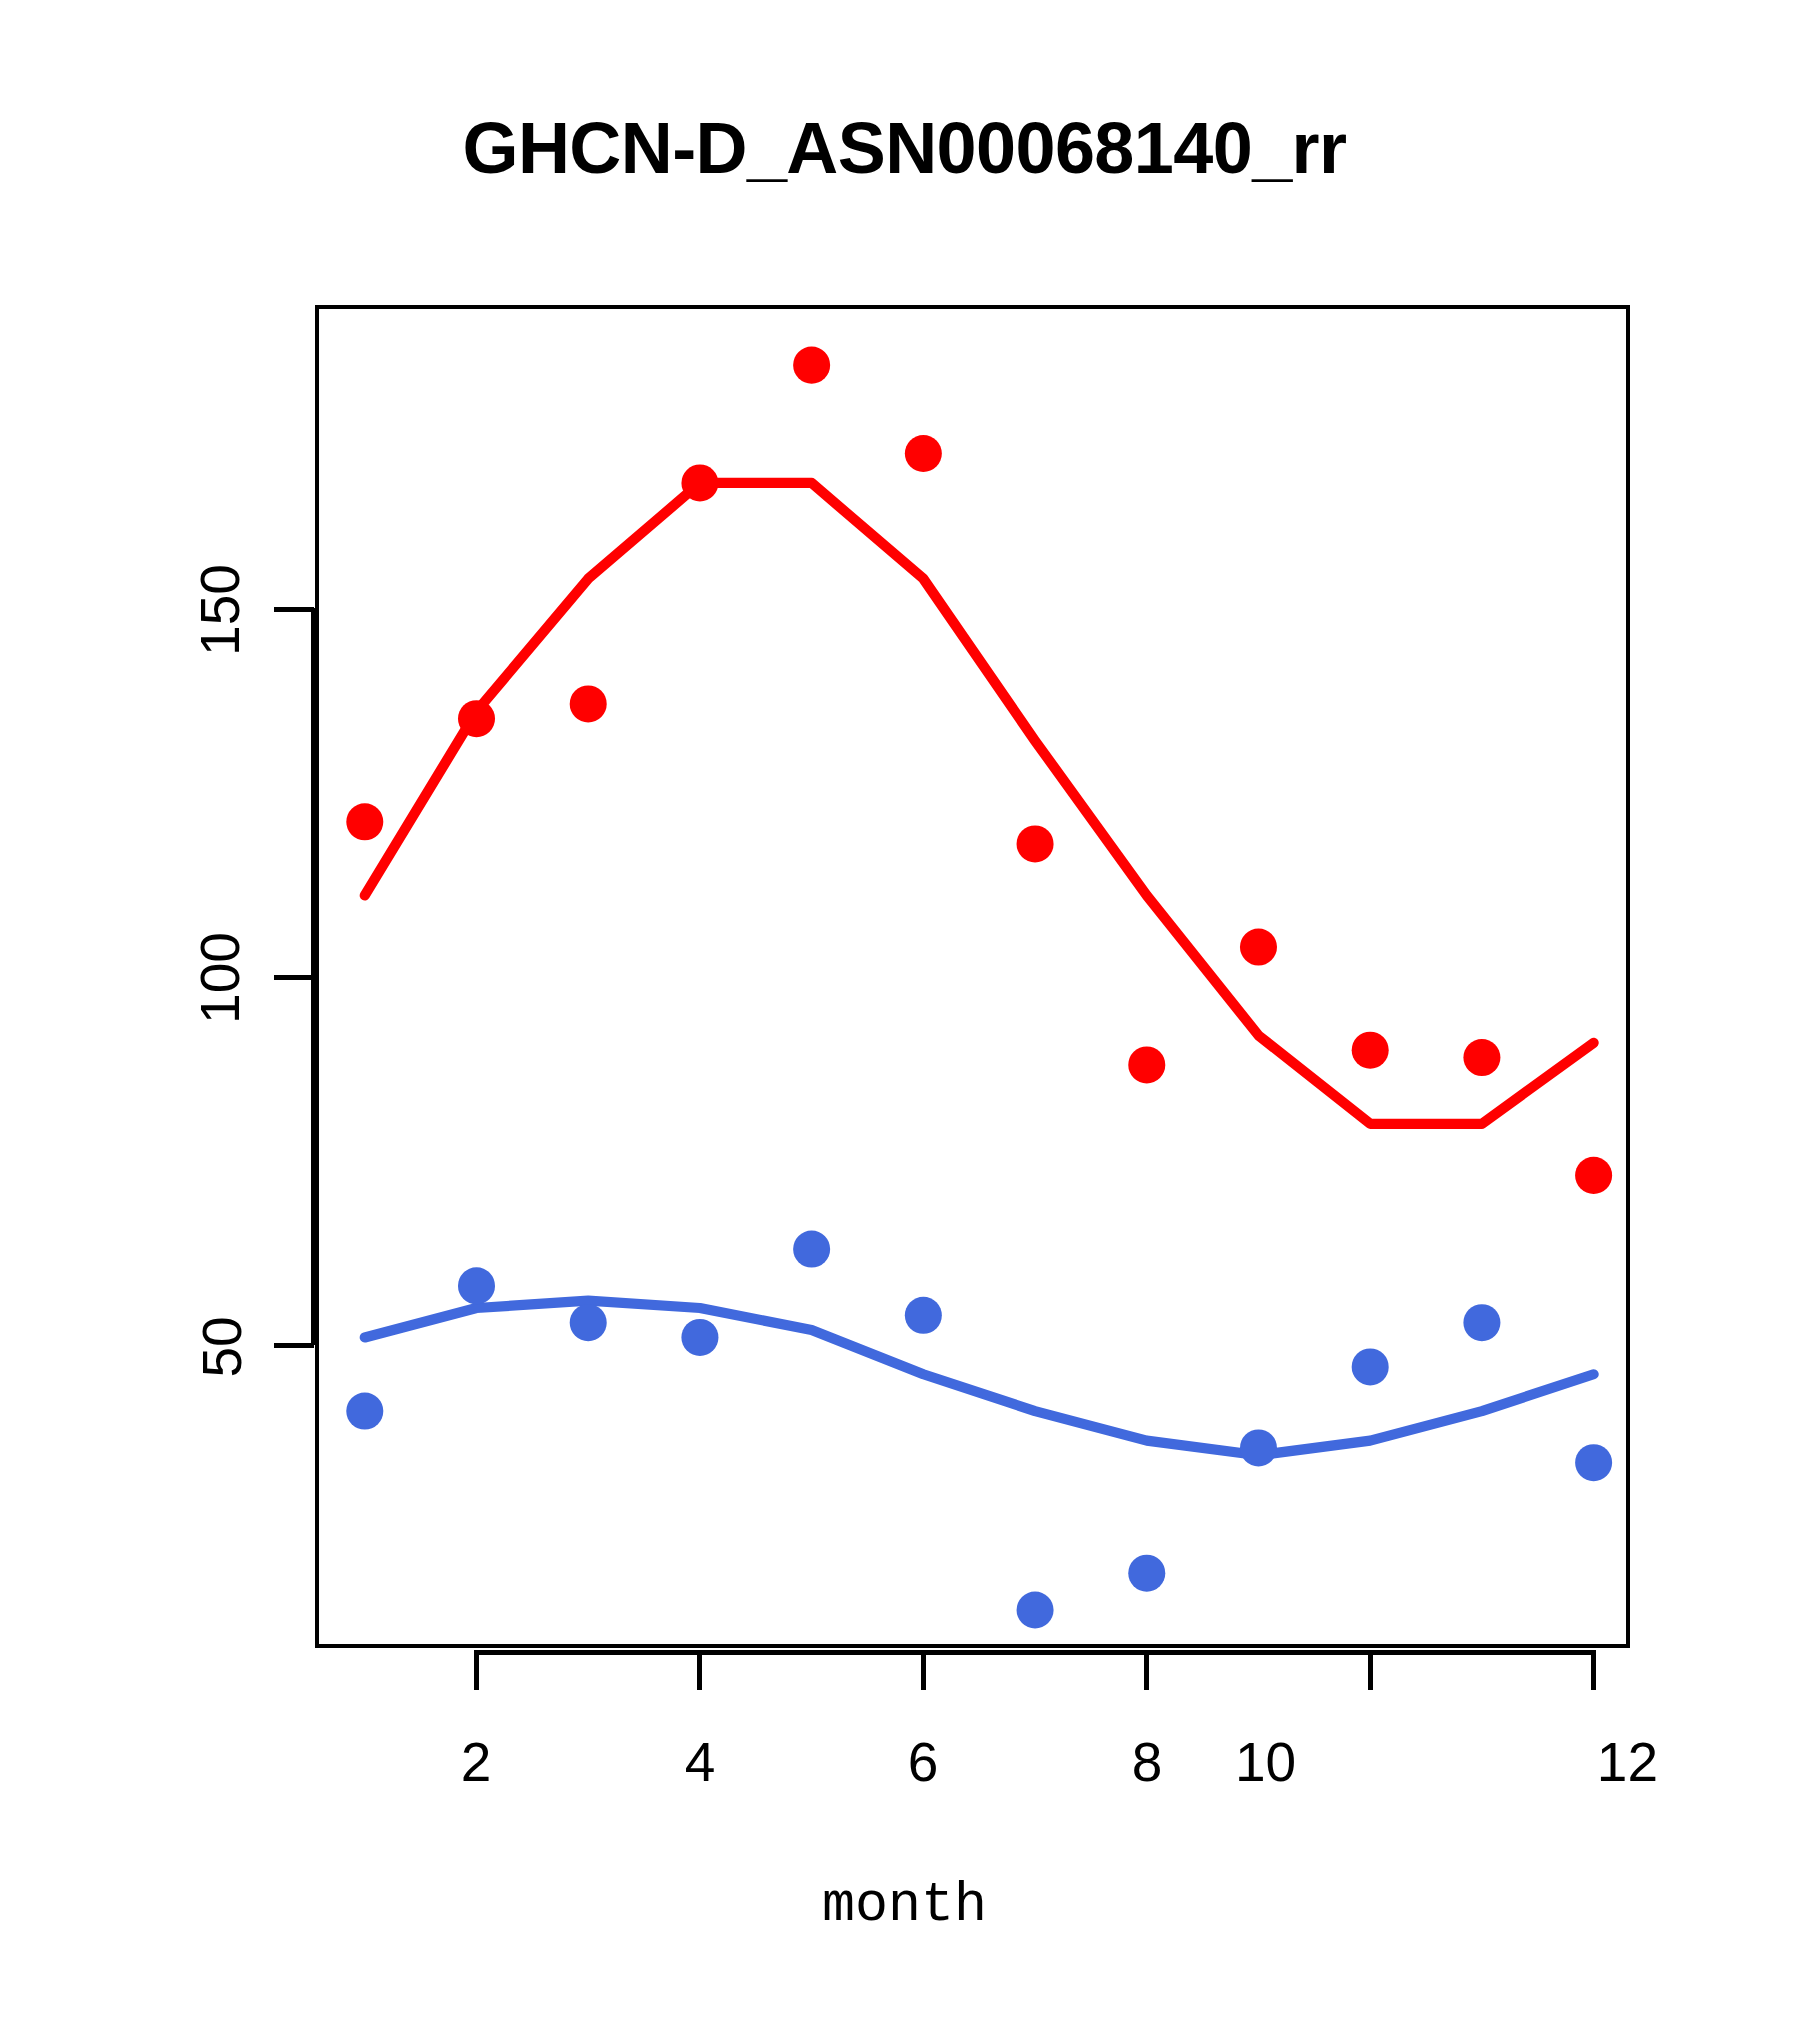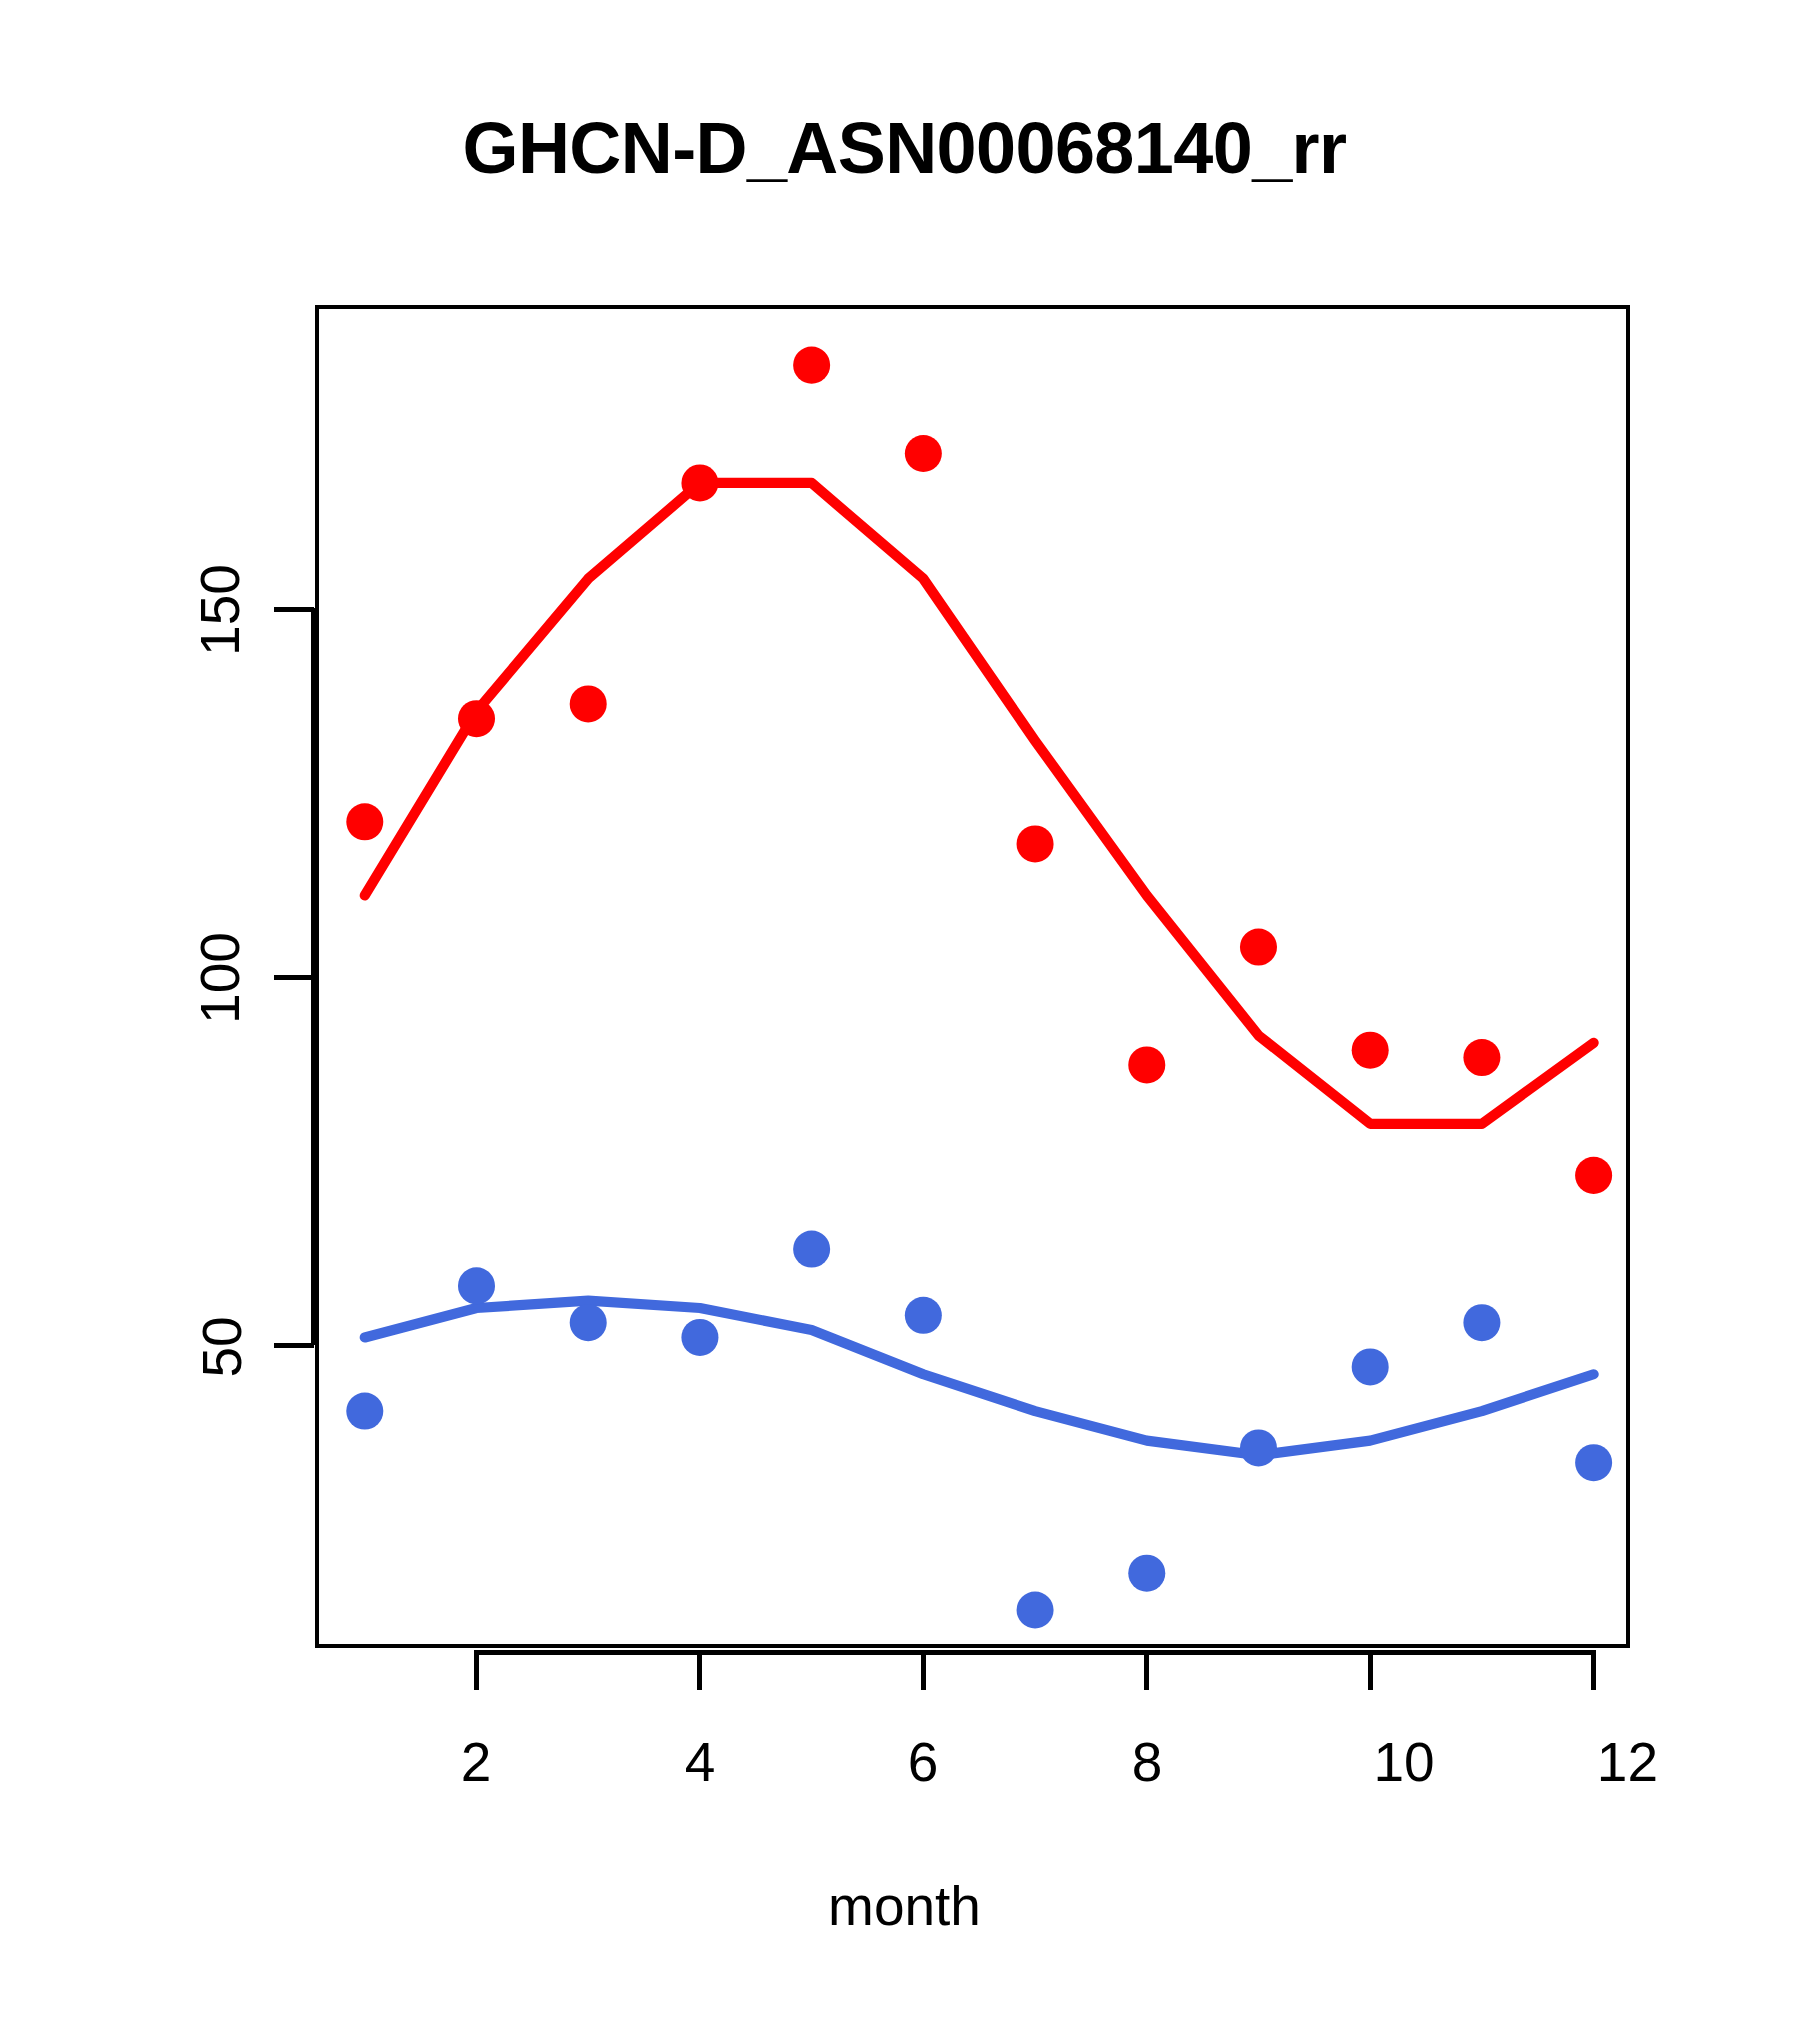--- a/index.html
+++ b/index.html
@@ -10,21 +10,21 @@
     font-size:72px;font-weight:bold;color:#000;letter-spacing:-0.6px;
     font-family:"Liberation Sans",sans-serif;line-height:1;
   }
   #plot-area{position:absolute;left:315px;top:305px;width:1315px;height:1343px;}
   #plot-frame{position:absolute;inset:0;border:4.5px solid #000;box-sizing:border-box;}
   #plot-svg{position:absolute;left:0;top:0;width:1315px;height:1343px;}
   .axis-tick-label{position:absolute;color:#000;font-size:55px;font-family:"Liberation Sans",sans-serif;white-space:nowrap;}
   .ytick-label{transform-origin:center center;transform:rotate(-90deg);}
   #x-axis-label{
     position:absolute;left:0;top:1874px;width:1809px;text-align:center;
-    font-size:55px;color:#000;font-family:Liberation Sans, sans-serif;
+    font-size:55px;color:#000;font-family:Liberation Mono, monospace;
   }
   .tick-mark{position:absolute;background:#000;}
 </style>
 </head>
 <body>
 
 <div id="root">
 
   <div id="chart-title">GHCN-D_ASN00068140_rr</div>
 
@@ -42,21 +42,21 @@
   <div class="tick-mark" style="left:697px;top:1650px;width:5.1px;height:40px;"></div>
   <div class="tick-mark" style="left:921px;top:1650px;width:5.1px;height:40px;"></div>
   <div class="tick-mark" style="left:1144px;top:1650px;width:5.1px;height:40px;"></div>
   <div class="tick-mark" style="left:1368px;top:1650px;width:5.1px;height:40px;"></div>
   <div class="tick-mark" style="left:1591px;top:1650px;width:5.1px;height:40px;"></div>
 
   <div class="axis-tick-label" style="left:412px;top:1730px;width:128px;text-align:center;">2</div>
   <div class="axis-tick-label" style="left:636px;top:1730px;width:128px;text-align:center;">4</div>
   <div class="axis-tick-label" style="left:859px;top:1730px;width:128px;text-align:center;">6</div>
   <div class="axis-tick-label" style="left:1083px;top:1730px;width:128px;text-align:center;">8</div>
-  <div class="axis-tick-label" style="left:1340px;top:1730px;width:128px;text-align:center;">10</div>
+  <div class="axis-tick-label" style="left:1235px;top:1730px;width:128px;text-align:left;">10</div>
   <div class="axis-tick-label" style="left:1530px;top:1730px;width:128px;text-align:right;">12</div>
 
   <div id="x-axis-label">month</div>
 
   <div id="plot-area">
     <div id="plot-frame"></div>
     <svg id="plot-svg" viewBox="0 0 2060 2104" preserveAspectRatio="none">
       <g id="series-layer">
           <polyline points="78,925.06 253,636.56 428,428.84000000000003 603,278.82000000000005 778,278.82000000000005 953,428.84000000000003 1128,682.72 1303,925.06 1478,1144.32 1653,1282.8 1828,1282.8 2003,1155.86" fill="none" stroke="#FF0000" stroke-width="16" stroke-linejoin="round" stroke-linecap="round"></polyline>
           <polyline points="78,1617.4599999999998 253,1571.3 428,1559.76 603,1571.3 778,1605.9199999999998 953,1675.1599999999999 1128,1732.86 1303,1779.02 1478,1802.1 1653,1779.02 1828,1732.86 2003,1675.1599999999999" fill="none" stroke="#4169DD" stroke-width="16" stroke-linejoin="round" stroke-linecap="round"></polyline>

